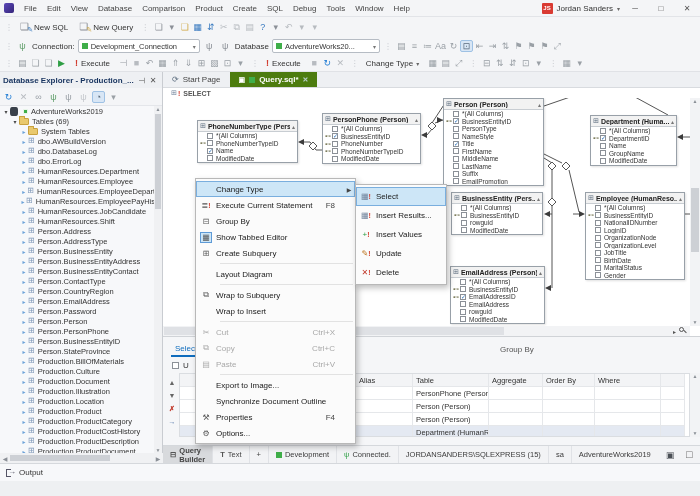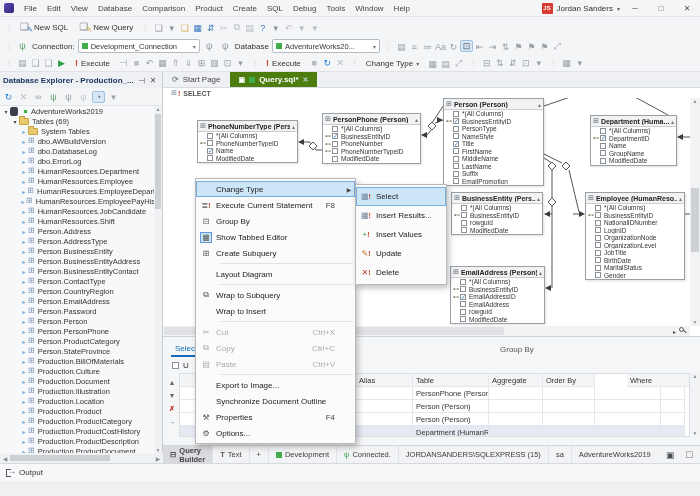--- a/index.html
+++ b/index.html
@@ -1,19 +1,19 @@
 <!DOCTYPE html>
 <html><head>
 <meta charset="utf-8">
 <style>
   *{margin:0;padding:0;box-sizing:border-box}
   html,body{width:700px;height:496px;overflow:hidden}
   body{font-family:"Liberation Sans",sans-serif;font-size:8px;color:#333;background:#eef0f2;position:relative}
   .abs{position:absolute}
-  .flex{display:flex;align-items:flex-end}
+  .flex{display:flex;align-items:center}
   
   #titlebar{left:0;top:0;width:700px;height:17px;background:#f4f5f7;border-bottom:1px solid #e2e4e8;display:flex;align-items:center;padding-left:4px}
   #appicon{width:10px;height:10px;border-radius:2px;background:linear-gradient(135deg,#5b48b8,#35257a);margin-right:5px}
   .menu-item{padding:2px 5px;color:#444;cursor:default}
   #tb-right{margin-left:auto;display:flex;align-items:center;gap:4px;padding-right:2px}
   #user-badge{width:11px;height:11px;background:#d93a32;color:#fff;font-size:6px;font-weight:bold;display:flex;align-items:center;justify-content:center;border-radius:1px}
   .winbtn{width:22px;text-align:center;color:#555;font-size:8px;padding:2px 0}
   .caret{color:#666;font-size:6px}
   
   .toolbar{position:absolute;left:0;width:700px;background:#f4f5f7;display:flex;align-items:center;gap:3px;padding-left:4px}
@@ -409,21 +409,21 @@
         <span>Person.Person</span>
       </div>
       <div class="trow" style="padding-left: 20px;">
         <span class="tar col">▸</span>
         <span class="tico ico-table">⊞</span>
         <span>Person.PersonPhone</span>
       </div>
       <div class="trow" style="padding-left: 20px;">
         <span class="tar col">▸</span>
         <span class="tico ico-table">⊞</span>
-        <span>Person.ProductCategory</span>
+        <span>Person.BusinessEntityID</span>
       </div>
       <div class="trow" style="padding-left: 20px;">
         <span class="tar col">▸</span>
         <span class="tico ico-table">⊞</span>
         <span>Person.StateProvince</span>
       </div>
       <div class="trow" style="padding-left: 20px;">
         <span class="tar col">▸</span>
         <span class="tico ico-table">⊞</span>
         <span>Production.BillOfMaterials</span>
@@ -849,21 +849,21 @@
       <div style="color:#c0392b;font-weight:bold">✗</div>
       <div style="color:#4a6fa5">→</div>
     </div>
     <div id="grid">
         <div class="grow ghead">
           <div class="gc" style="width: 176px;"></div>
           <div class="gc" style="width: 57px;">Alias</div>
           <div class="gc" style="width: 76px;">Table</div>
           <div class="gc" style="width: 54px;">Aggregate</div>
           <div class="gc" style="width: 52px;">Order By</div>
-          <div class="gc" style="width: 66px; margin-left: 32px;">Where</div>
+          <div class="gc" style="width: 66px;">Where</div>
           <div class="gc" style="width: 24px;"></div>
         </div>
         <div class="grow">
           <div class="gc" style="width: 176px;"></div>
           <div class="gc" style="width: 57px;"></div>
           <div class="gc" style="width: 76px;">PersonPhone (Person)</div>
           <div class="gc" style="width: 54px;"></div>
           <div class="gc" style="width: 52px;"></div>
           <div class="gc" style="width: 66px;"></div>
           <div class="gc" style="width: 24px;"></div>

